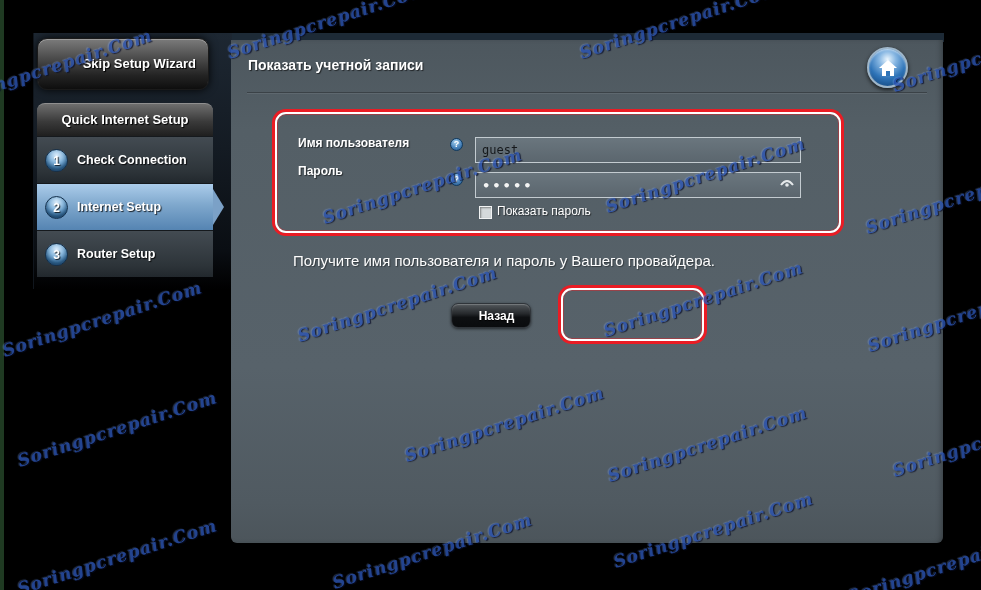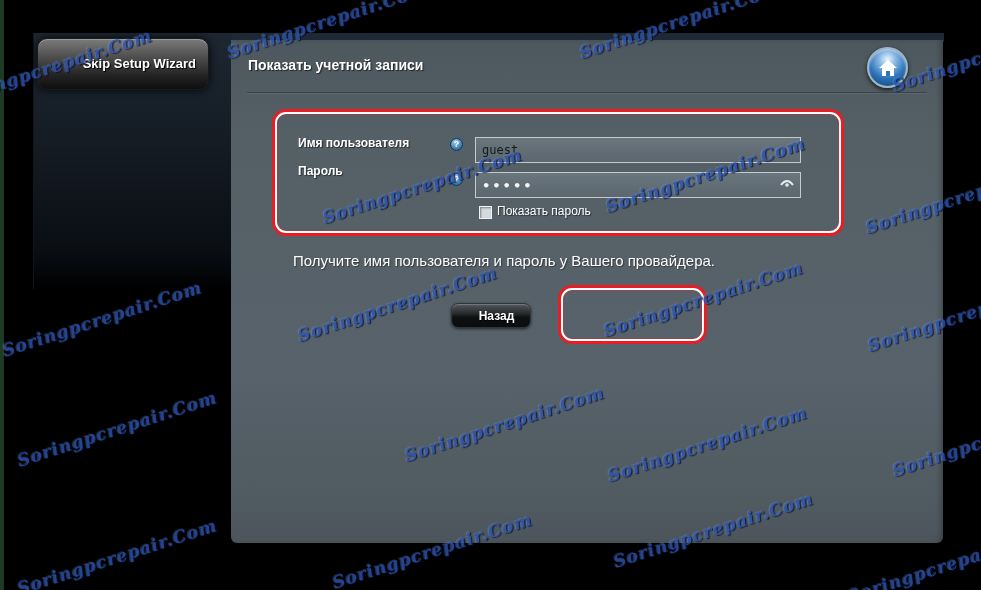--- a/index.html
+++ b/index.html
@@ -94,20 +94,36 @@
 </head>
 <body>
 
 <div class="screen">
   <div class="green-strip"></div>
   <div class="top-strip"></div>
   <div class="sidebar-col"></div>
 
   <div class="skip-btn">Skip Setup Wizard</div>
 
+  <div class="qis">
+    <div class="qis-header">Quick Internet Setup</div>
+
+    <div class="step">
+      <span class="step-num">1</span>
+      <span class="step-label">Check Connection</span>
+    </div>
+    <div class="step active">
+      <span class="step-num">2</span>
+      <span class="step-label">Internet Setup</span>
+    </div>
+    <div class="step">
+      <span class="step-num">3</span>
+      <span class="step-label">Router Setup</span>
+    </div>
+  </div>
 
   <div class="panel">
     <div class="panel-title">Показать учетной записи</div>
 
     <div class="home-btn">
       <svg width="20" height="18" viewBox="0 0 20 18">
         <path d="M10 1 L19 9 H16 V17 H4 V9 H1 Z" fill="#ffffff"></path>
         <rect x="8" y="12" width="4" height="5" fill="#2f74b8"></rect>
       </svg>
     </div>

